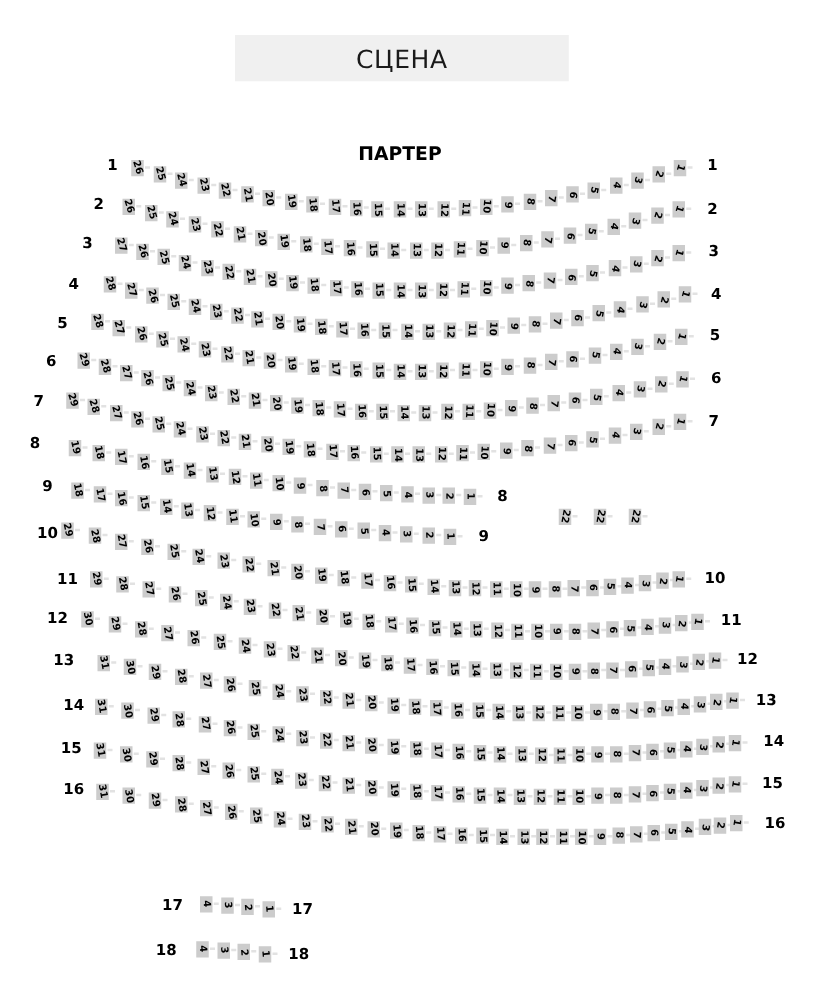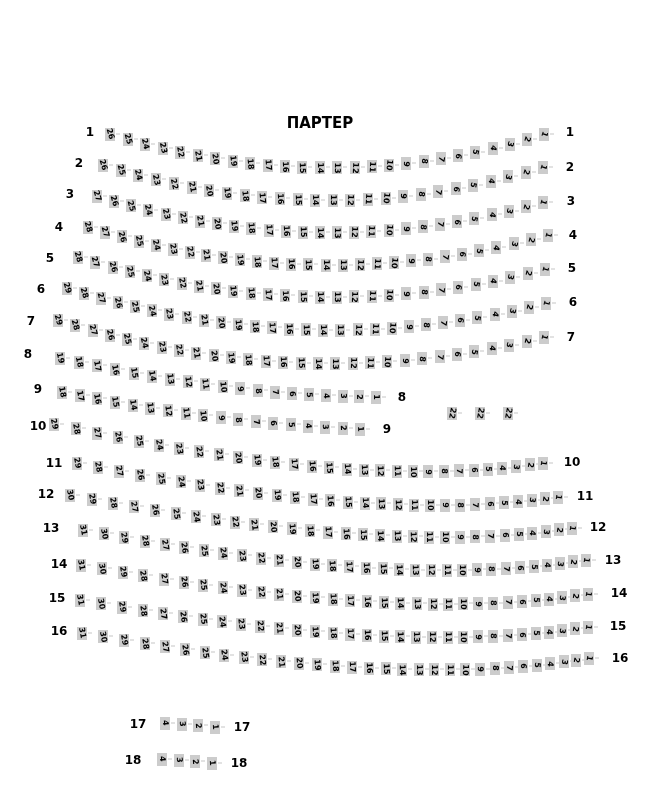--- a/index.html
+++ b/index.html
@@ -16,20 +16,23 @@
   .seat::after{content:"";position:absolute;right:-5px;top:5px;width:4px;height:2px;
          background:#e2e2e2;}
   .seat .n{position:absolute;left:50%;top:50%;width:16px;height:10px;
          margin-left:-8px;margin-top:-5px;text-align:center;
          font-size:8px;font-weight:bold;line-height:10px;color:#000;}
 </style>
 </head>
 <body>
 
 <div class="canvas">
+  <div class="stage" style="background: rgb(240, 240, 240);">
+    <span>СЦЕНА</span>
+  </div>
   <div class="section-title">ПАРТЕР</div>
   <div id="seat-map">
       <div>
         <span class="rowlabel" style="left: 90px; top: 132px;">1</span>
         <span class="rowlabel" style="left: 570px; top: 132px;">1</span>
         <div class="seat" style="left: 105px; top: 127.5px; background: rgb(204, 204, 204);">
           <span class="n" style="transform: rotate(72.8deg);">26</span>
         </div>
         <div class="seat" style="left: 122.59px; top: 132.722px; background: rgb(204, 204, 204);">
           <span class="n" style="transform: rotate(74.1deg);">25</span>

